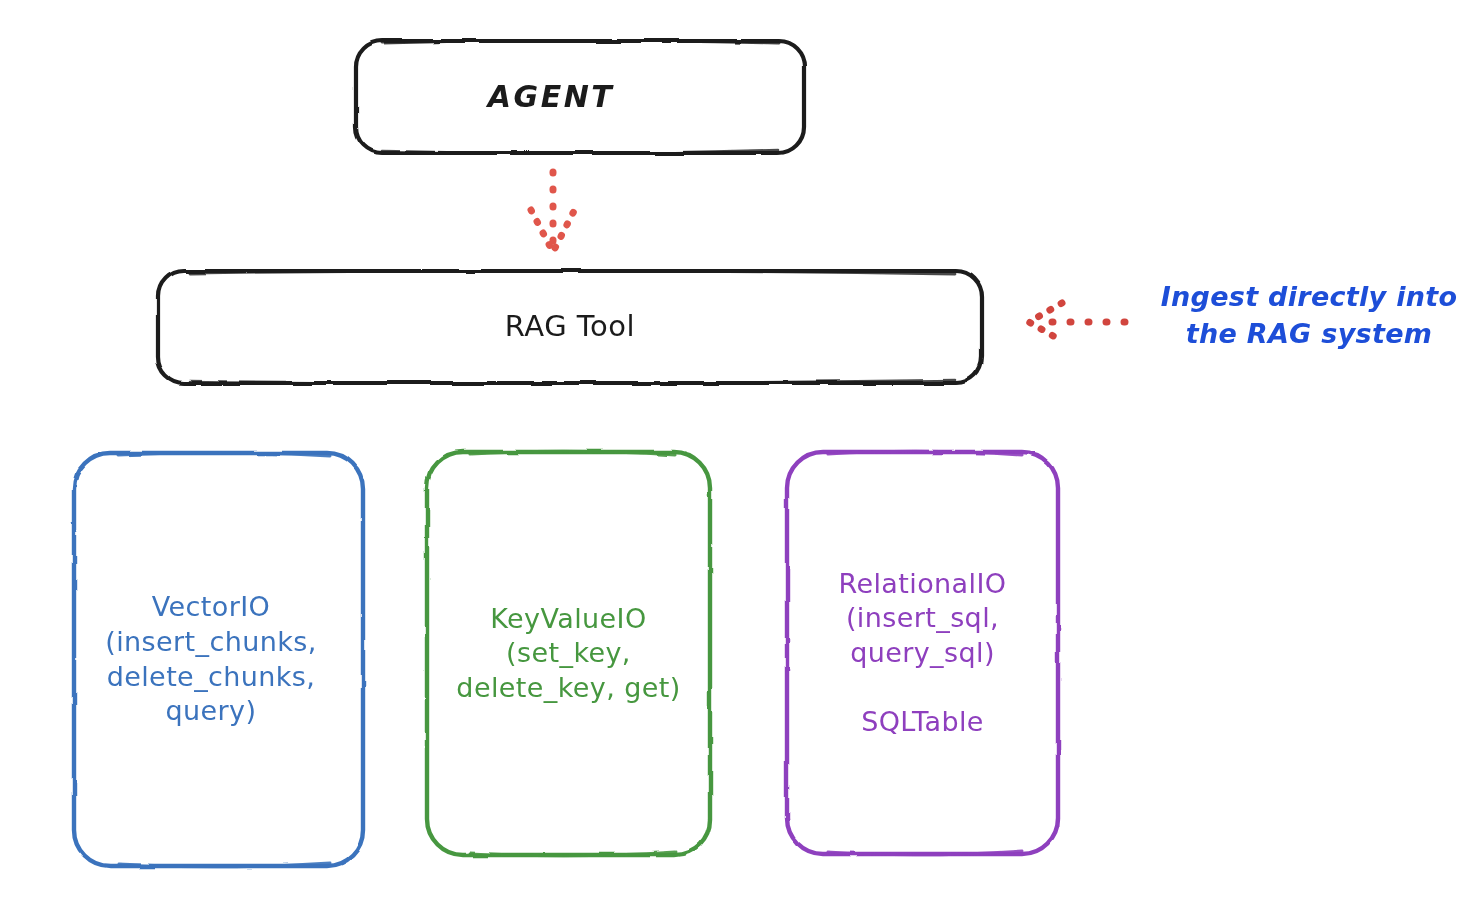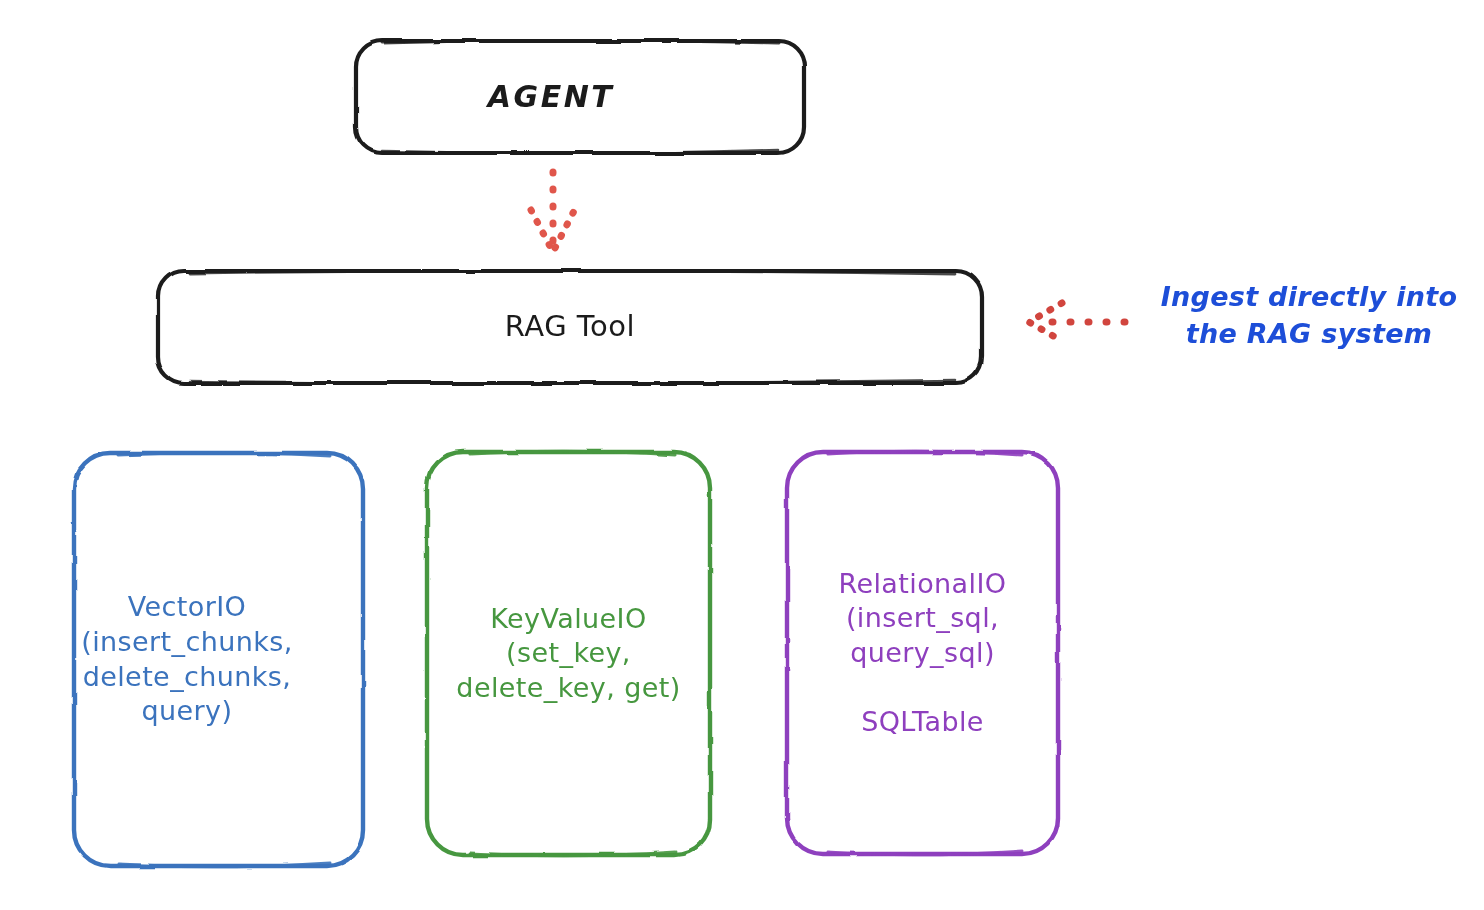--- a/index.html
+++ b/index.html
@@ -57,21 +57,21 @@
     height: 114px;
   }
   #rag-tool-box .node-label {
     font-size: 29px;
     color: #1b1b1b;
     letter-spacing: 0.5px;
   }
 
   
   #vectorio-box {
-    left: 60px;
+    left: 84px;
     top: 451px;
     width: 254px;
     height: 417px;
   }
   #keyvalueio-box {
     left: 425px;
     top: 450px;
     width: 287px;
     height: 407px;
     gap: 32px;

